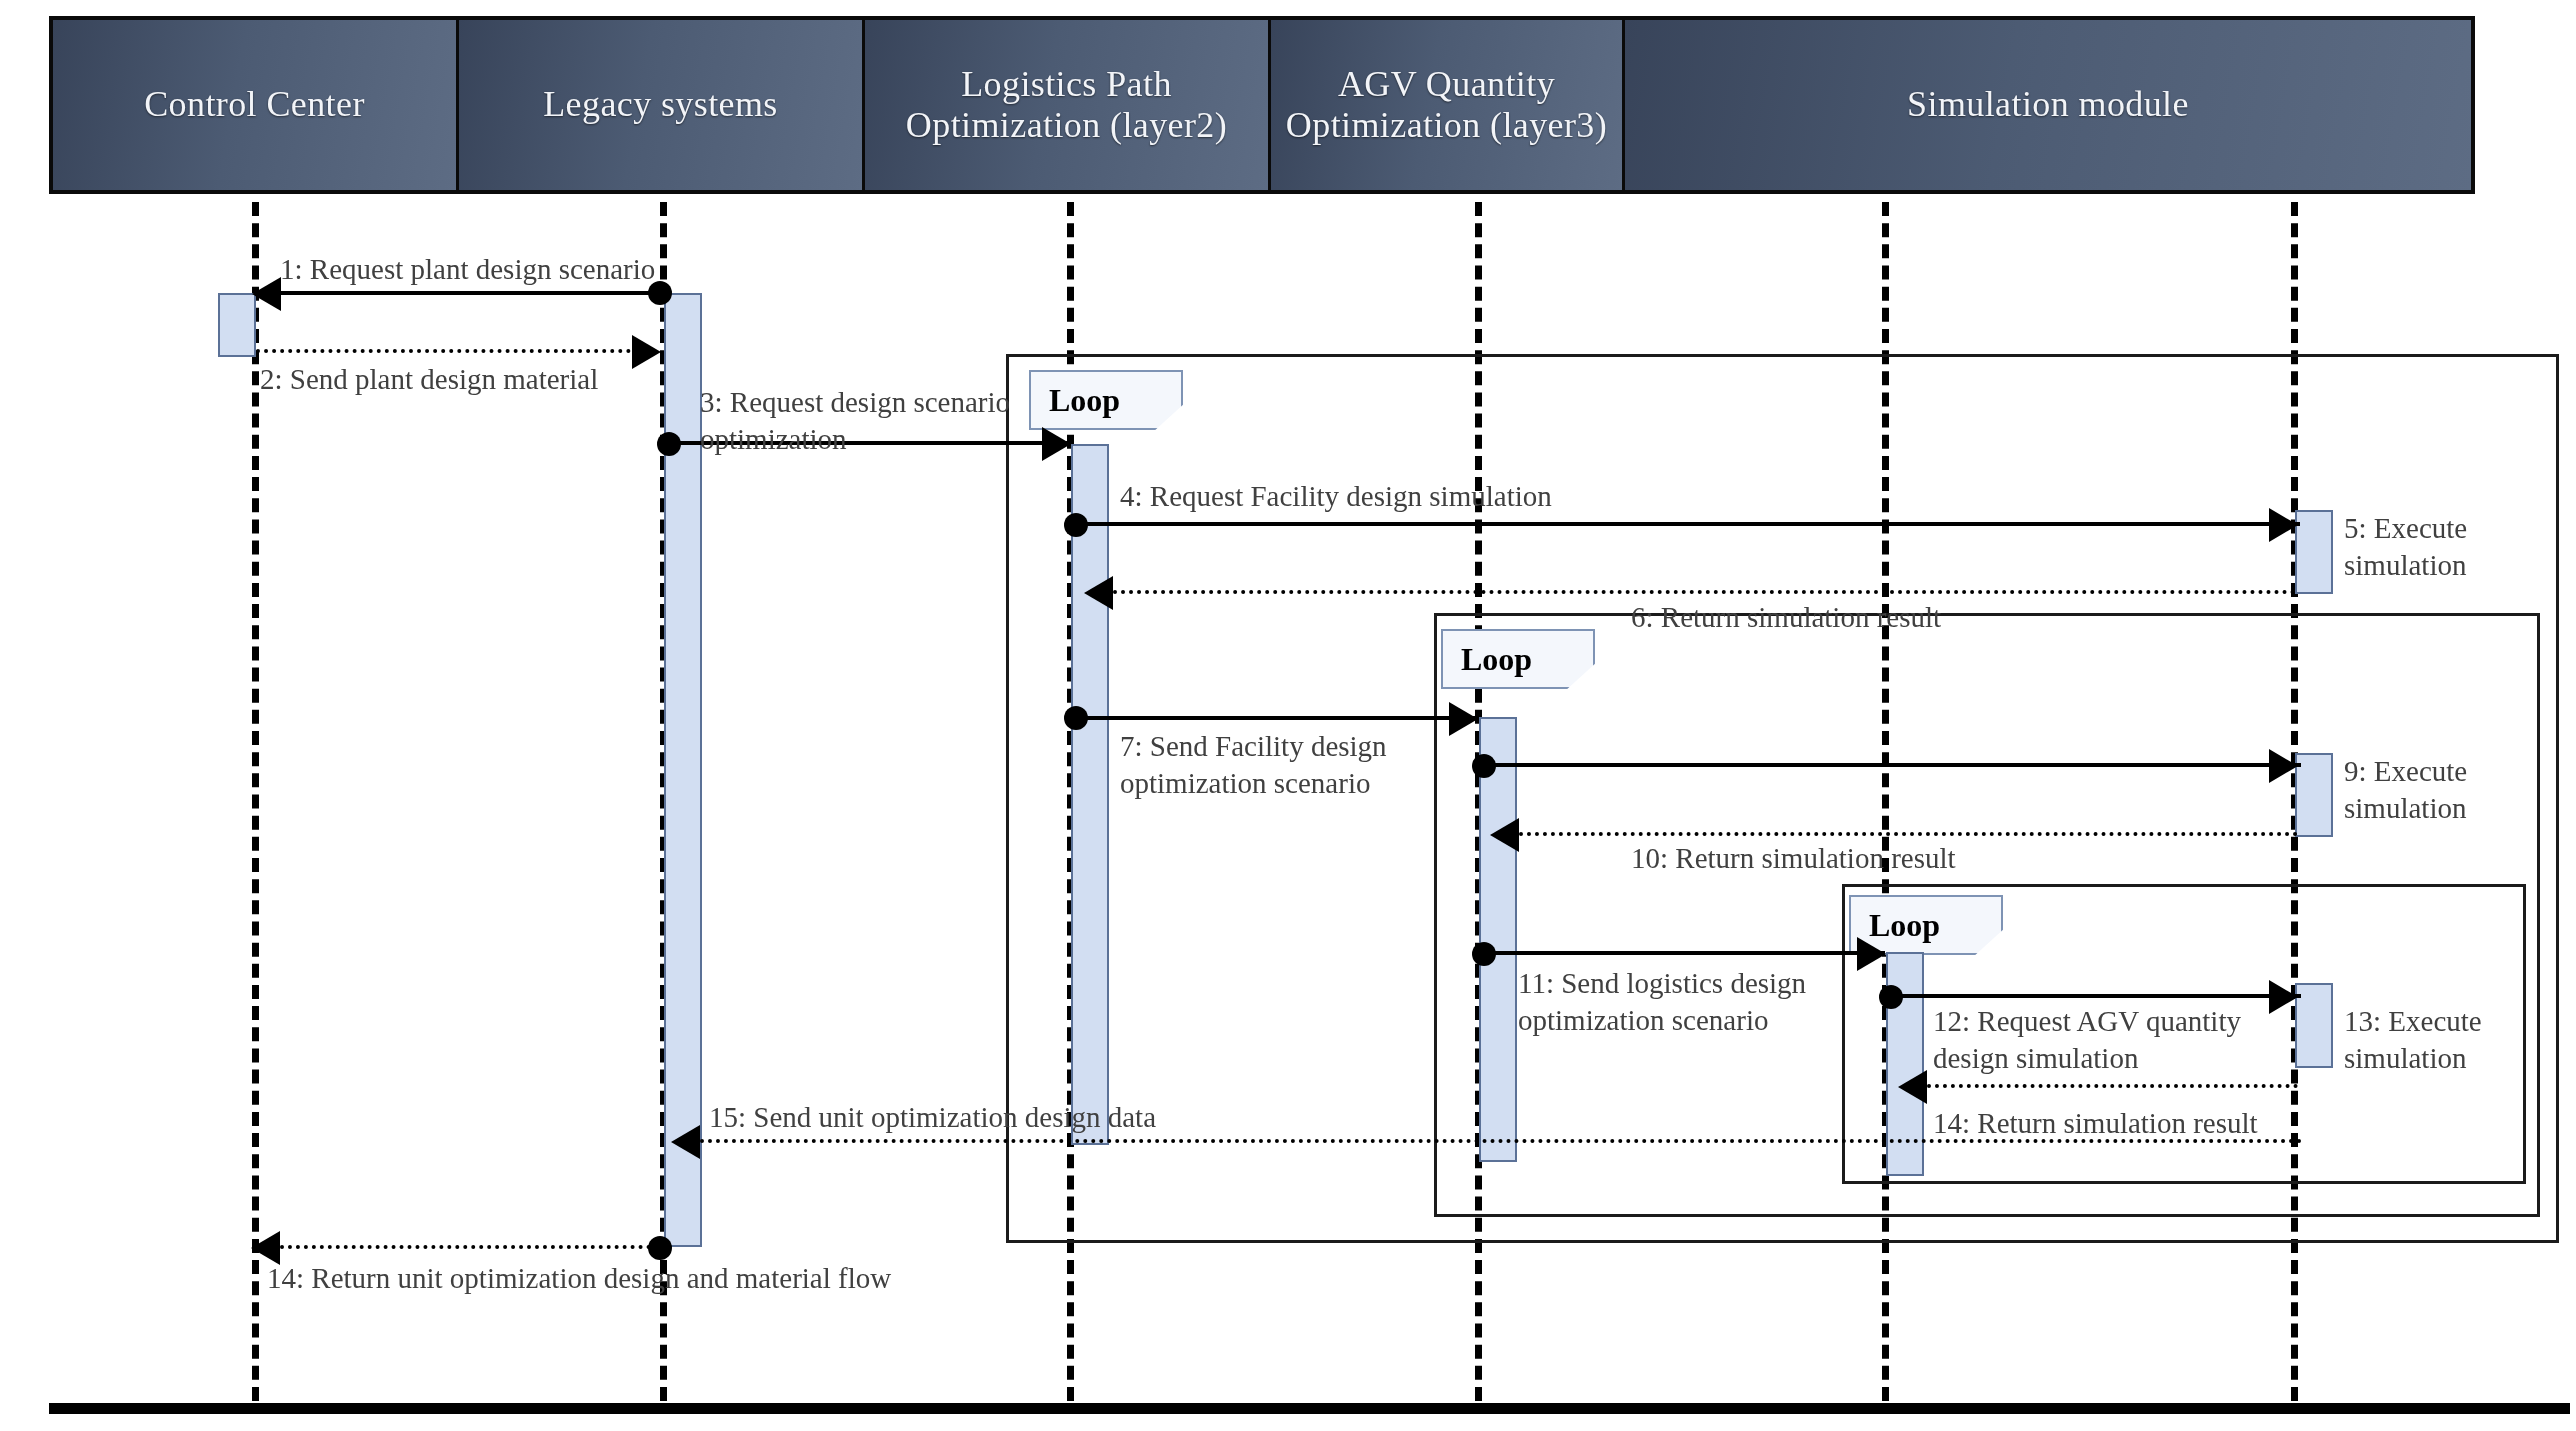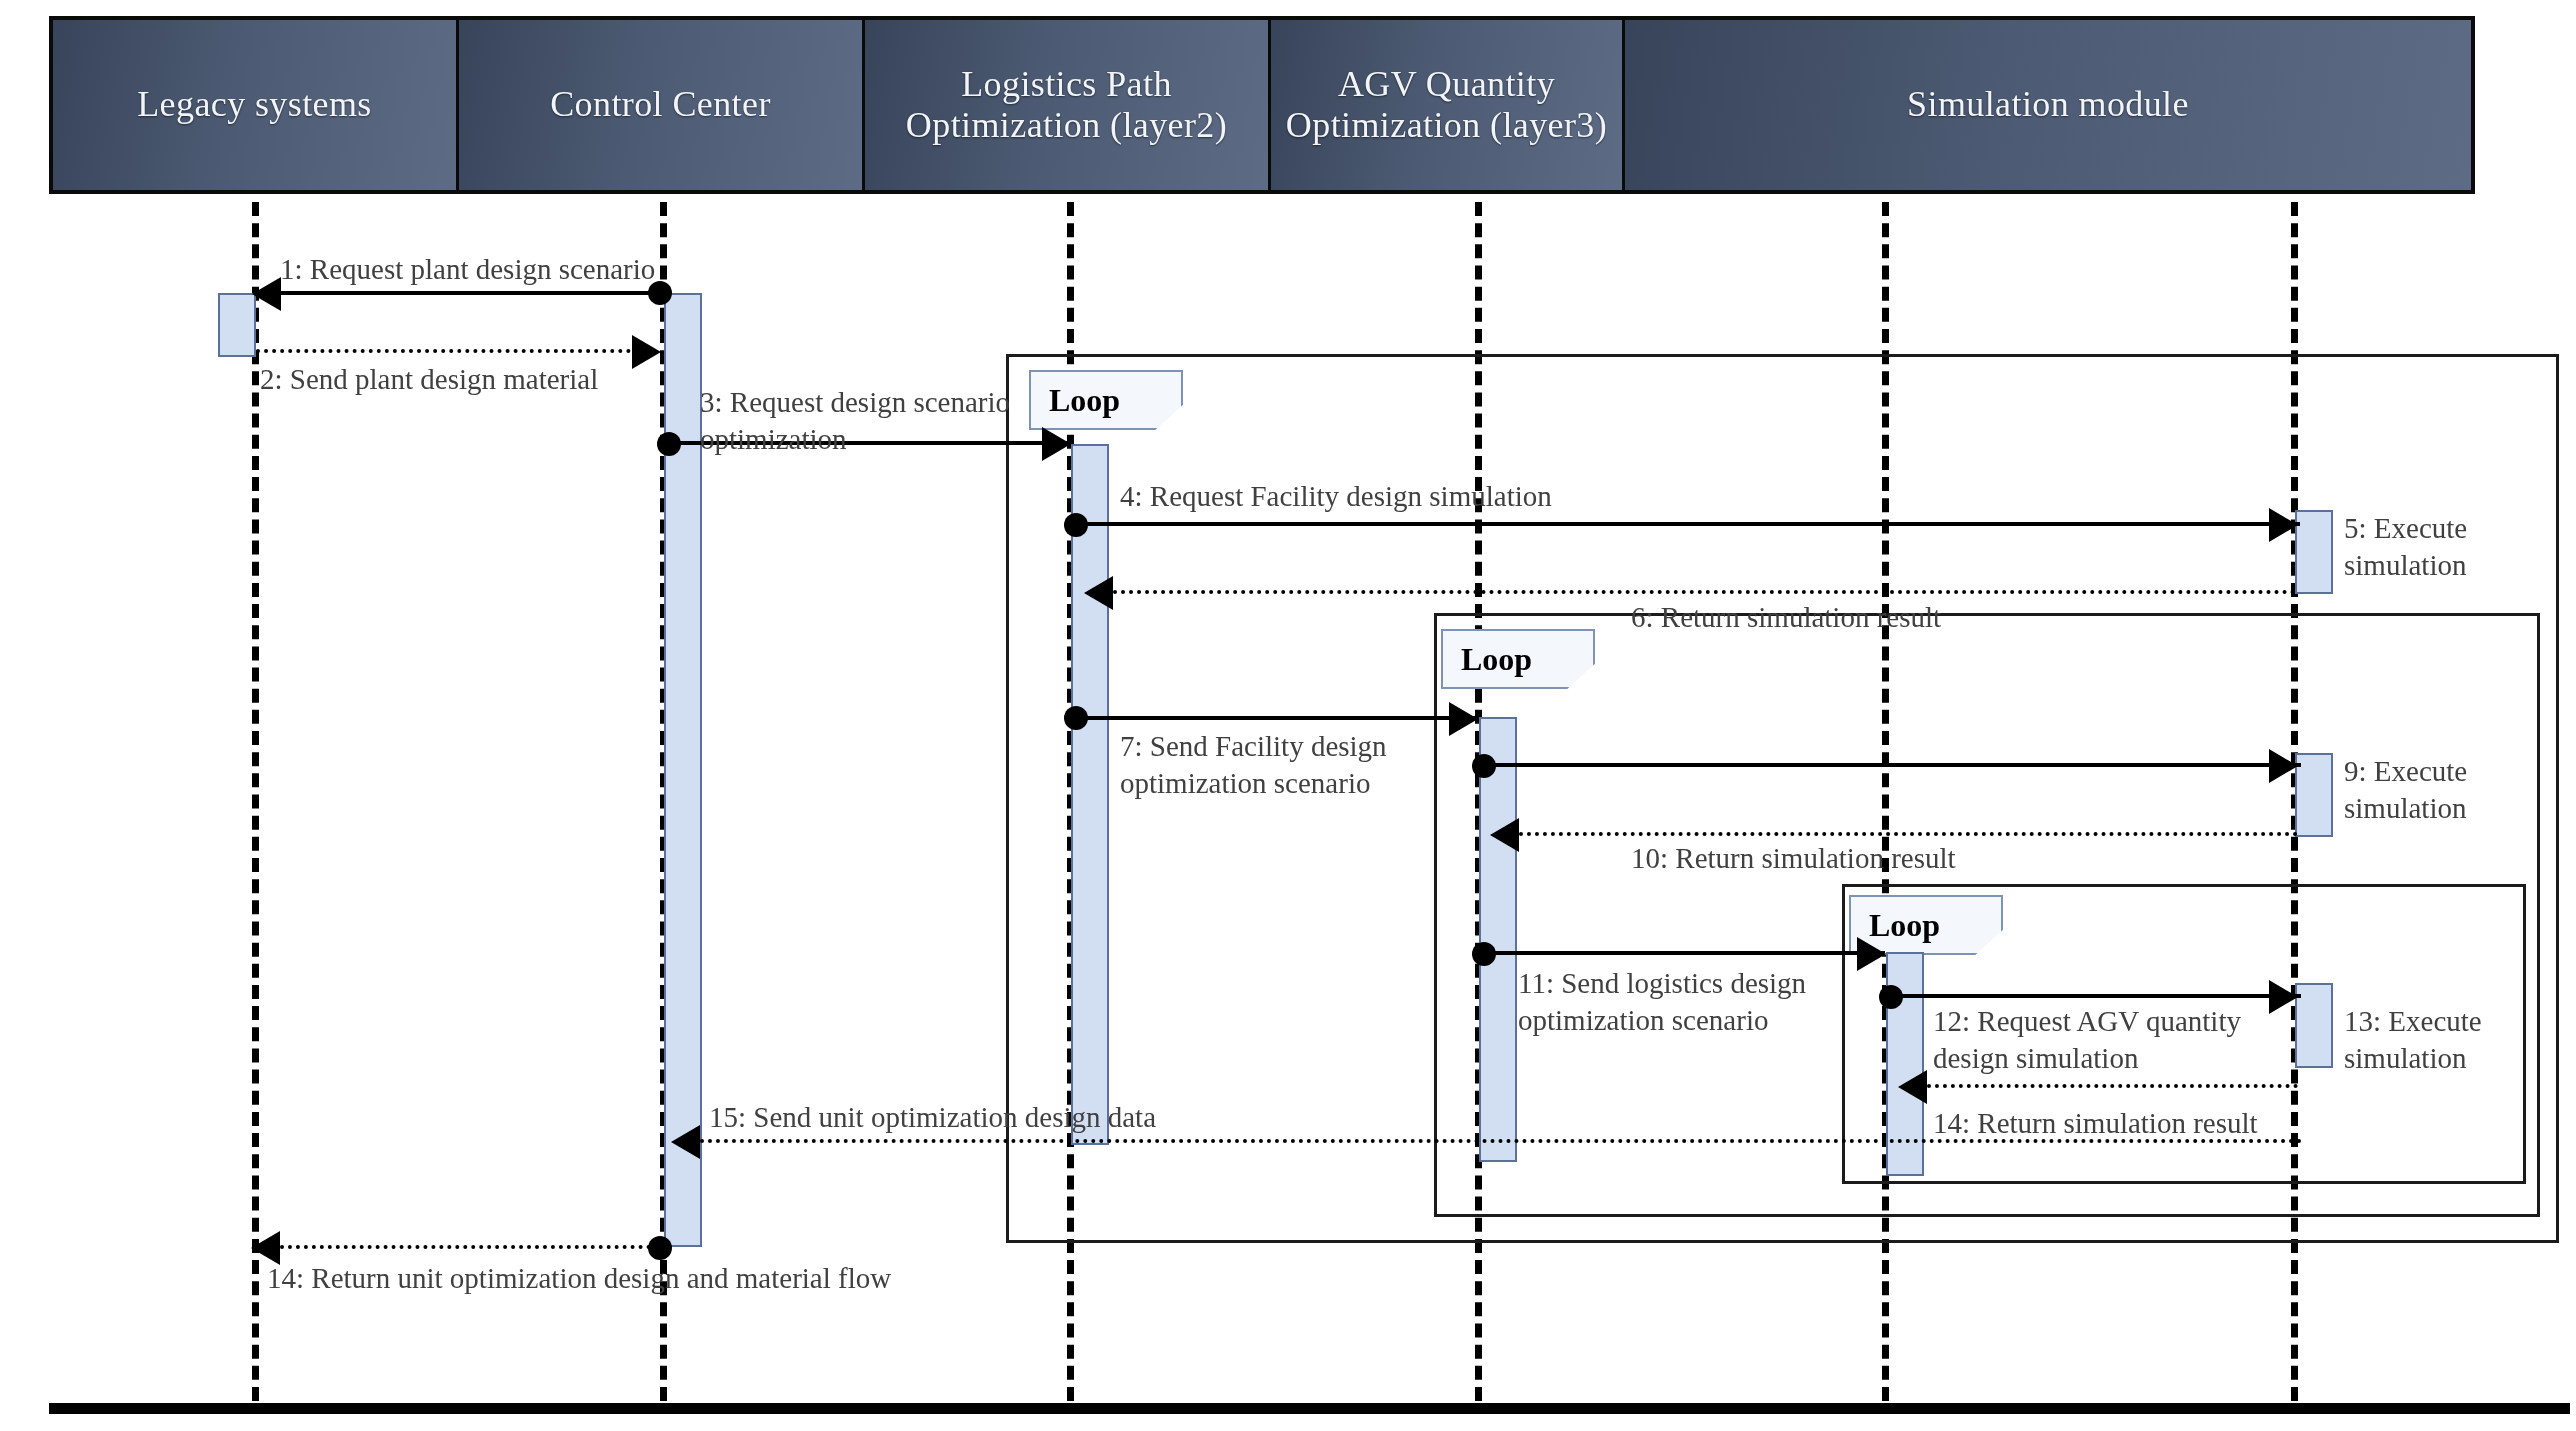--- a/index.html
+++ b/index.html
@@ -47,24 +47,24 @@
   
   .baseline{position:absolute;left:49px;top:1403px;width:2521px;height:11.2px;background:#000;}
 </style>
 </head>
 <body>
 
 <div id="stage">
 
   <div class="hdr-bar">
     <div class="hdr-box" style="width:406px">
-      <span>Legacy systems</span>
+      <span>Control Center</span>
     </div>
     <div class="hdr-box" style="width:406px">
-      <span>Control Center</span>
+      <span>Legacy systems</span>
     </div>
     <div class="hdr-box" style="width:406px">
       <span>Logistics Path
 Optimization
 (layer2)</span>
     </div>
     <div class="hdr-box" style="width:354px">
       <span>AGV Quantity
 Optimization
 (layer3)</span>

